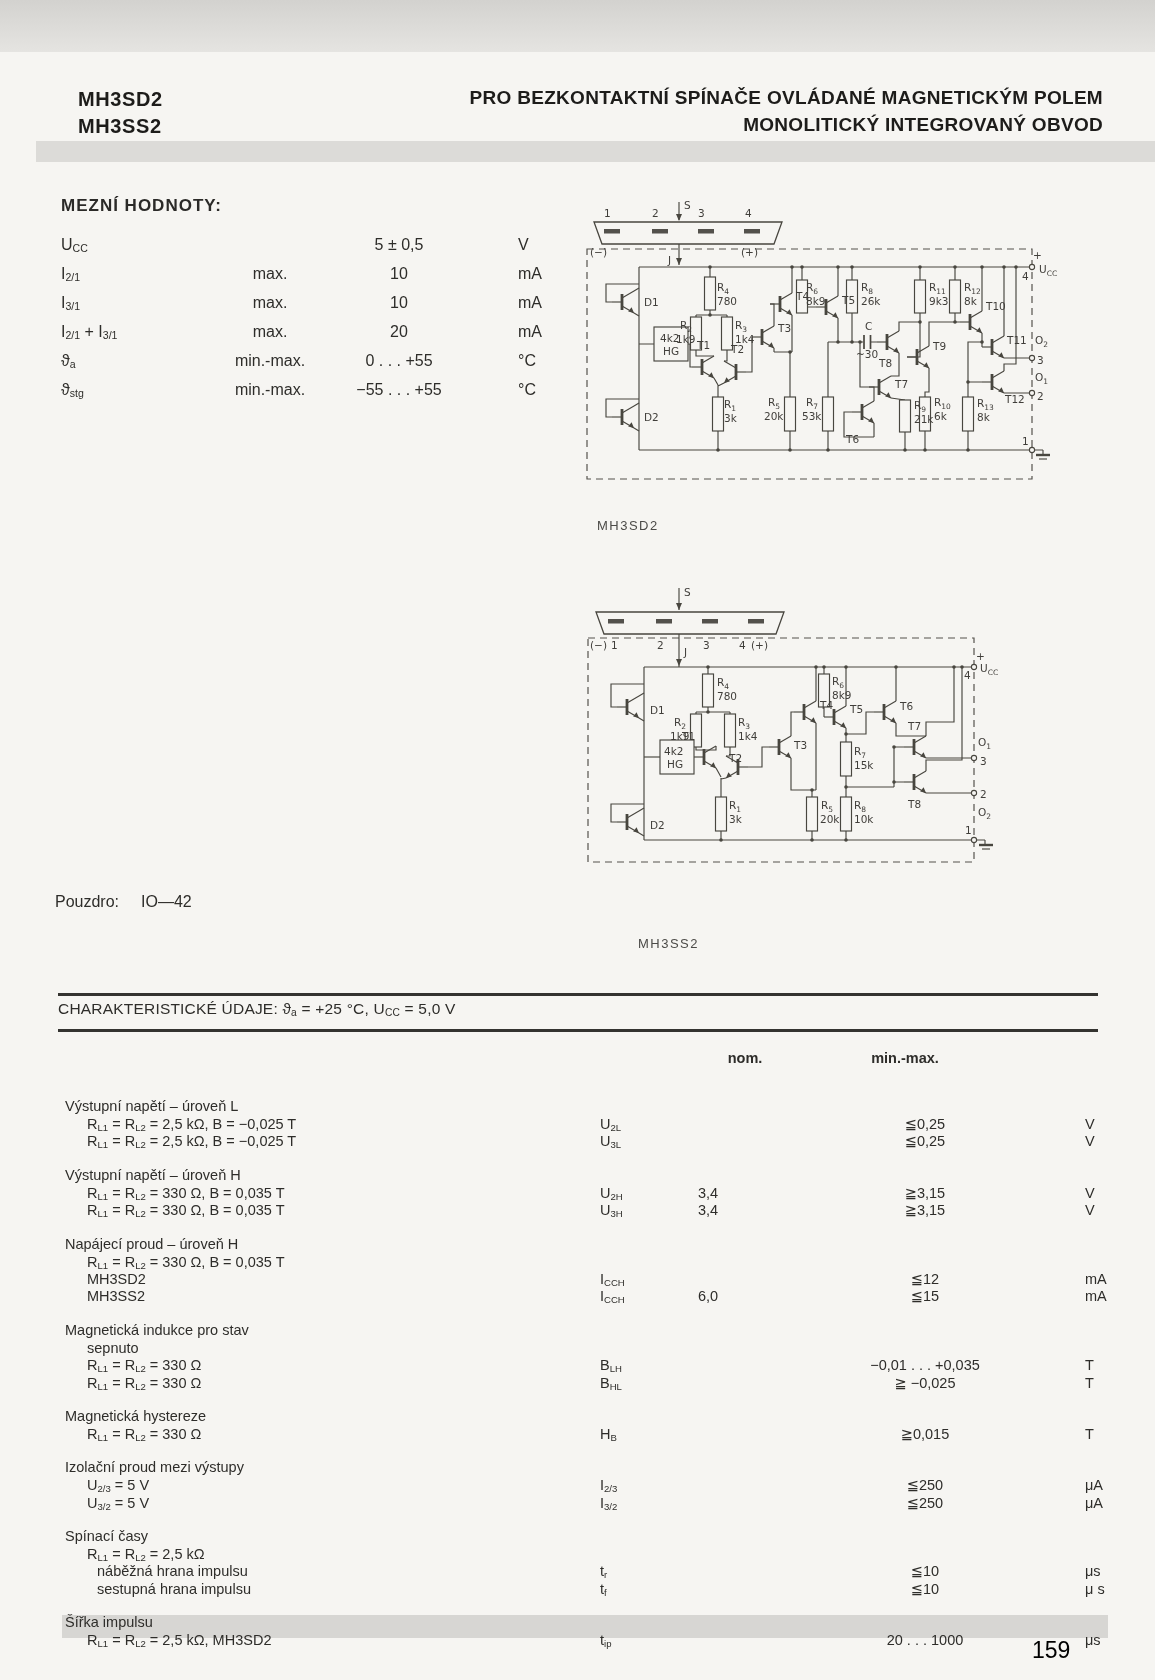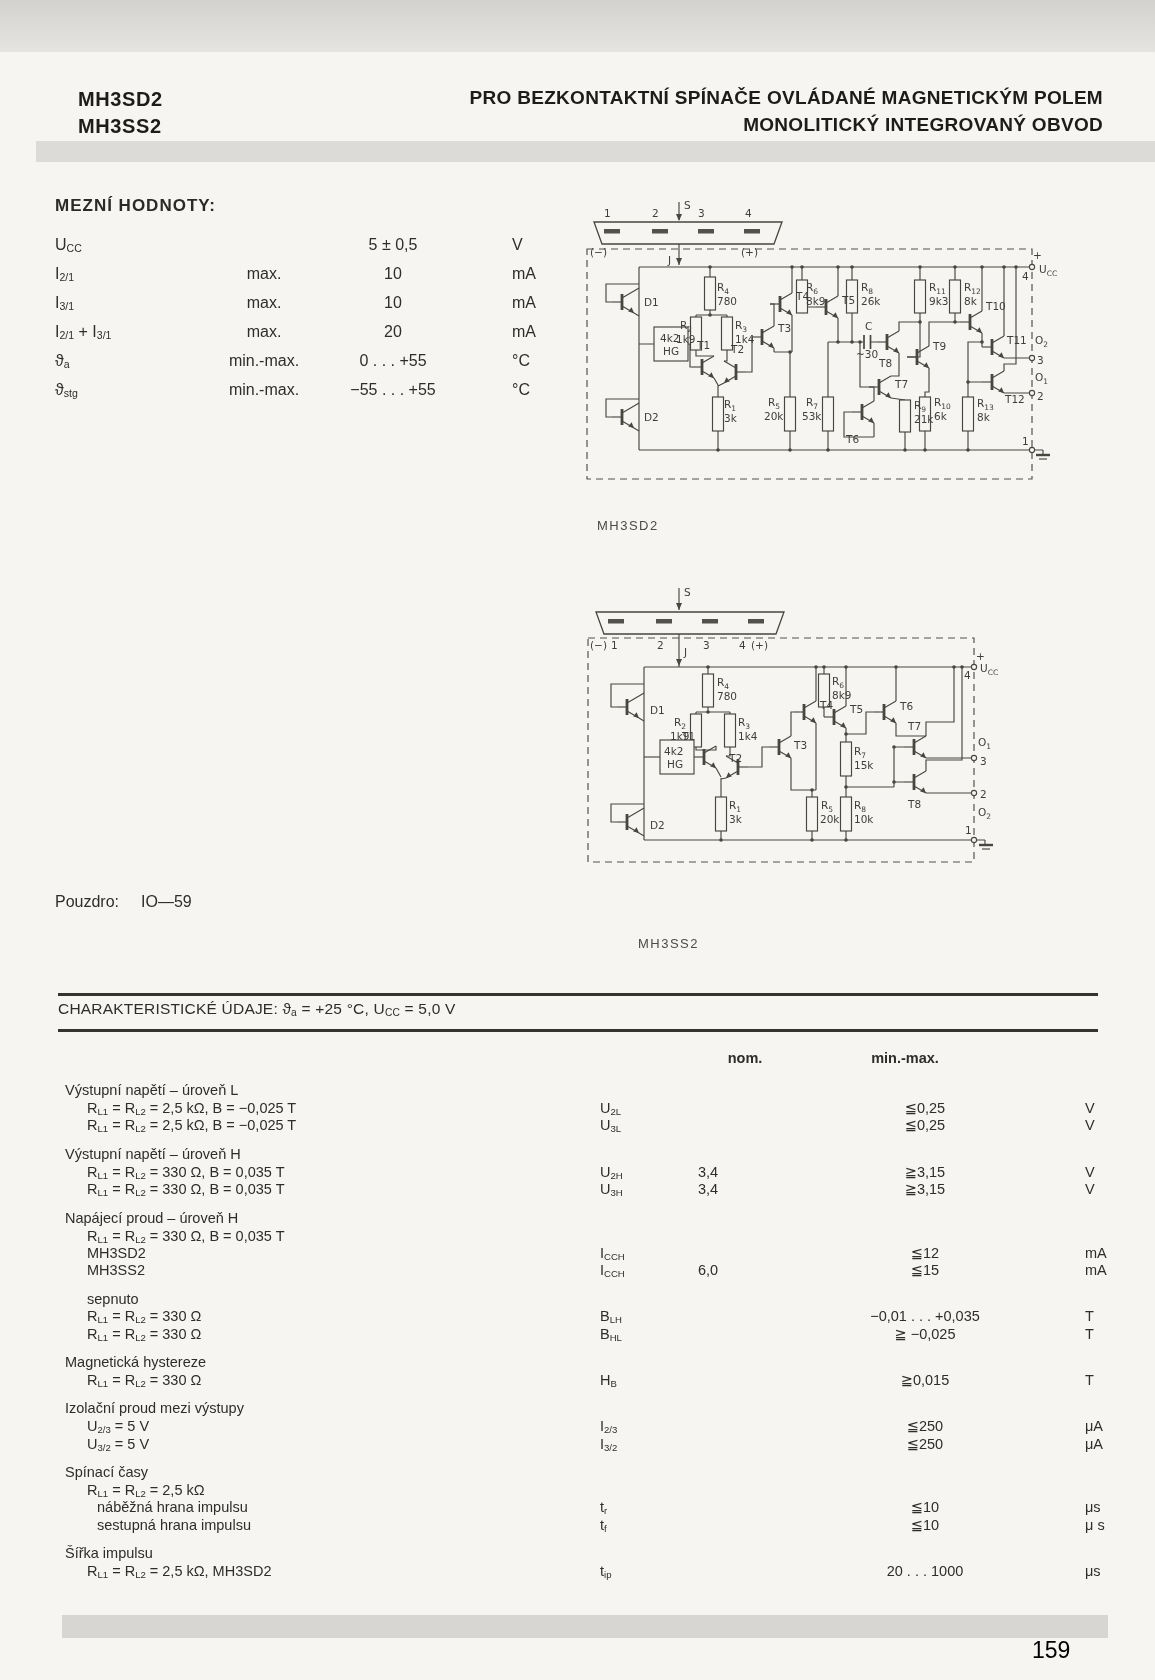--- a/index.html
+++ b/index.html
@@ -8,21 +8,21 @@
   .band{position:absolute;}
   .band.top{left:0;top:0;width:1155px;height:52px;background:linear-gradient(#d3d2cf,#e5e4e1);}
   .band.mid{left:36px;top:141px;width:1119px;height:21px;background:#dcdbd8;}
   .band.bottom{left:62px;top:1615px;width:1046px;height:23px;background:#d7d6d3;}
 
   .parts{position:absolute;left:78px;top:86px;font-size:20px;font-weight:bold;
          line-height:27px;letter-spacing:.6px;color:#1d1c1a;}
   .doc-title{position:absolute;right:52px;top:84px;width:800px;text-align:right;
          font-size:19px;font-weight:bold;line-height:27px;letter-spacing:.3px;color:#1d1c1a;}
 
-  .limits{position:absolute;left:55px;top:196px;width:560px;}
+  .limits{position:absolute;left:61px;top:196px;width:560px;}
   .limits h2{margin:0 0 14px 0;font-size:17px;font-weight:600;letter-spacing:1px;color:#2b2a28;}
   .lrow{display:grid;grid-template-columns:150px 118px 140px 120px;height:29px;
         align-items:center;font-size:16px;}
   .lcond{text-align:center;}
   .lval{text-align:center;}
   .lunit{padding-left:49px;}
   sub{font-size:.66em;line-height:0;vertical-align:-0.22em;}
 
   .sch{position:absolute;}
   #sch1{left:584px;top:192px;}
@@ -50,21 +50,21 @@
 
   .rule{position:absolute;left:58px;width:1040px;height:3px;background:#343330;}
   .rule.r1{top:993px;}
   .rule.r2{top:1029px;}
   .char-heading{position:absolute;left:58px;top:1000px;font-size:15.5px;letter-spacing:.2px;}
   .col-head{position:absolute;top:1050px;font-weight:bold;font-size:14.5px;text-align:center;}
   .col-head.nom{left:700px;width:90px;}
   .col-head.mm{left:830px;width:150px;}
 
   .chars{position:absolute;left:65px;top:1082px;width:1060px;font-size:14.5px;}
-  .cgroup{margin-bottom:11px;}
+  .cgroup{margin-bottom:11px;margin-top:16px;}
   .ctitle{line-height:17px;margin-bottom:1px;}
   .crow{position:relative;height:17.4px;line-height:17px;}
   .ccond{margin-left:22px;display:inline-block;}
   .crow.ind .ccond{margin-left:32px;}
   .csym{position:absolute;left:535px;top:0;}
   .cnom{position:absolute;left:633px;width:100px;text-align:left;top:0;}
   .cmm{position:absolute;left:775px;width:170px;text-align:center;top:0;}
   .cunit{position:absolute;left:1020px;top:0;}
 
   .page-number{position:absolute;left:1032px;top:1637px;font-size:23px;color:#000000;}
@@ -398,21 +398,21 @@
         <text x="394" y="174">O<tspan dy="2.5" font-size="7.5">1</tspan></text>
         <text x="396" y="193">3</text>
         <text x="396" y="226">2</text>
         <text x="394" y="244">O<tspan dy="2.5" font-size="7.5">2</tspan></text>
         <text x="381" y="262">1</text>
       </g>
   </svg>
   <div class="caption" id="cap2">MH3SS2</div>
 
   <div class="pouzdro">
-    <span>Pouzdro:</span><span class="val">IO—59</span>
+    <span>Pouzdro:</span><span class="val">IO—42</span>
   </div>
 
   <div class="rule r1"></div>
   <div class="char-heading" id="char-heading">CHARAKTERISTICKÉ ÚDAJE: ϑ<sub>a</sub> = +25 °C, U<sub>CC</sub> = 5,0 V</div>
   <div class="rule r2"></div>
   <div class="col-head nom">nom.</div>
   <div class="col-head mm">min.-max.</div>
   <section class="chars">
     <div id="char-groups">
         <div class="cgroup">
@@ -425,20 +425,21 @@
           <div class="crow"><span class="ccond">R<sub>L1</sub> = R<sub>L2</sub> = 330 Ω, B = 0,035 T</span><span class="csym">U<sub>2H</sub></span><span class="cnom">3,4</span><span class="cmm">≧3,15</span><span class="cunit">V</span></div>
           <div class="crow"><span class="ccond">R<sub>L1</sub> = R<sub>L2</sub> = 330 Ω, B = 0,035 T</span><span class="csym">U<sub>3H</sub></span><span class="cnom">3,4</span><span class="cmm">≧3,15</span><span class="cunit">V</span></div>
         </div>
         <div class="cgroup">
           <div class="ctitle">Napájecí proud – úroveň H</div>
           <div class="crow"><span class="ccond">R<sub>L1</sub> = R<sub>L2</sub> = 330 Ω, B = 0,035 T</span></div>
           <div class="crow"><span class="ccond">MH3SD2</span><span class="csym">I<sub>CCH</sub></span><span class="cmm">≦12</span><span class="cunit">mA</span></div>
           <div class="crow"><span class="ccond">MH3SS2</span><span class="csym">I<sub>CCH</sub></span><span class="cnom">6,0</span><span class="cmm">≦15</span><span class="cunit">mA</span></div>
         </div>
         <div class="cgroup">
+          <div class="ctitle">Magnetická indukce pro stav</div>
           <div class="crow"><span class="ccond">sepnuto</span></div>
           <div class="crow"><span class="ccond">R<sub>L1</sub> = R<sub>L2</sub> = 330 Ω</span><span class="csym">B<sub>LH</sub></span><span class="cmm">−0,01 . . . +0,035</span><span class="cunit">T</span></div>
           <div class="crow"><span class="ccond">R<sub>L1</sub> = R<sub>L2</sub> = 330 Ω</span><span class="csym">B<sub>HL</sub></span><span class="cmm">≧ −0,025</span><span class="cunit">T</span></div>
         </div>
         <div class="cgroup">
           <div class="ctitle">Magnetická hystereze</div>
           <div class="crow"><span class="ccond">R<sub>L1</sub> = R<sub>L2</sub> = 330 Ω</span><span class="csym">H<sub>B</sub></span><span class="cmm">≧0,015</span><span class="cunit">T</span></div>
         </div>
         <div class="cgroup">
           <div class="ctitle">Izolační proud mezi výstupy</div>

